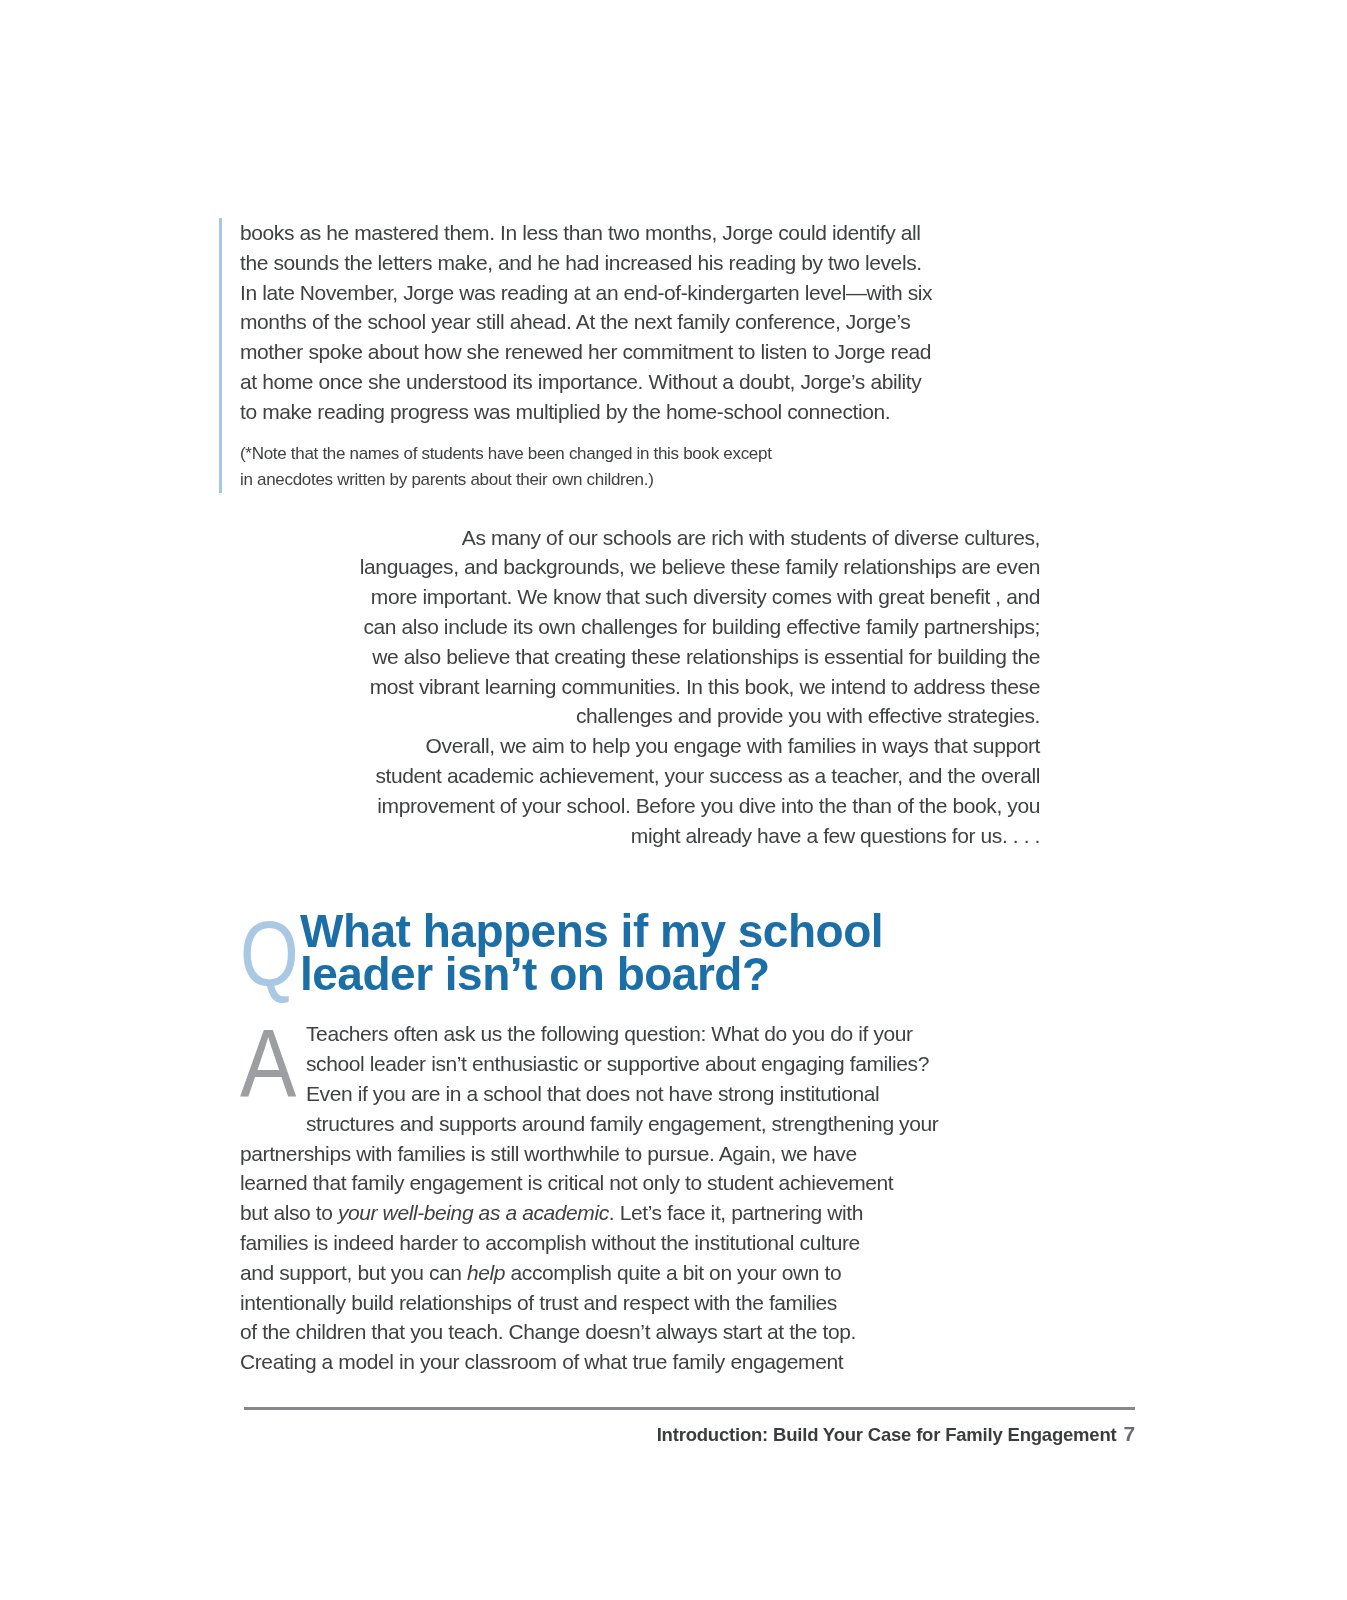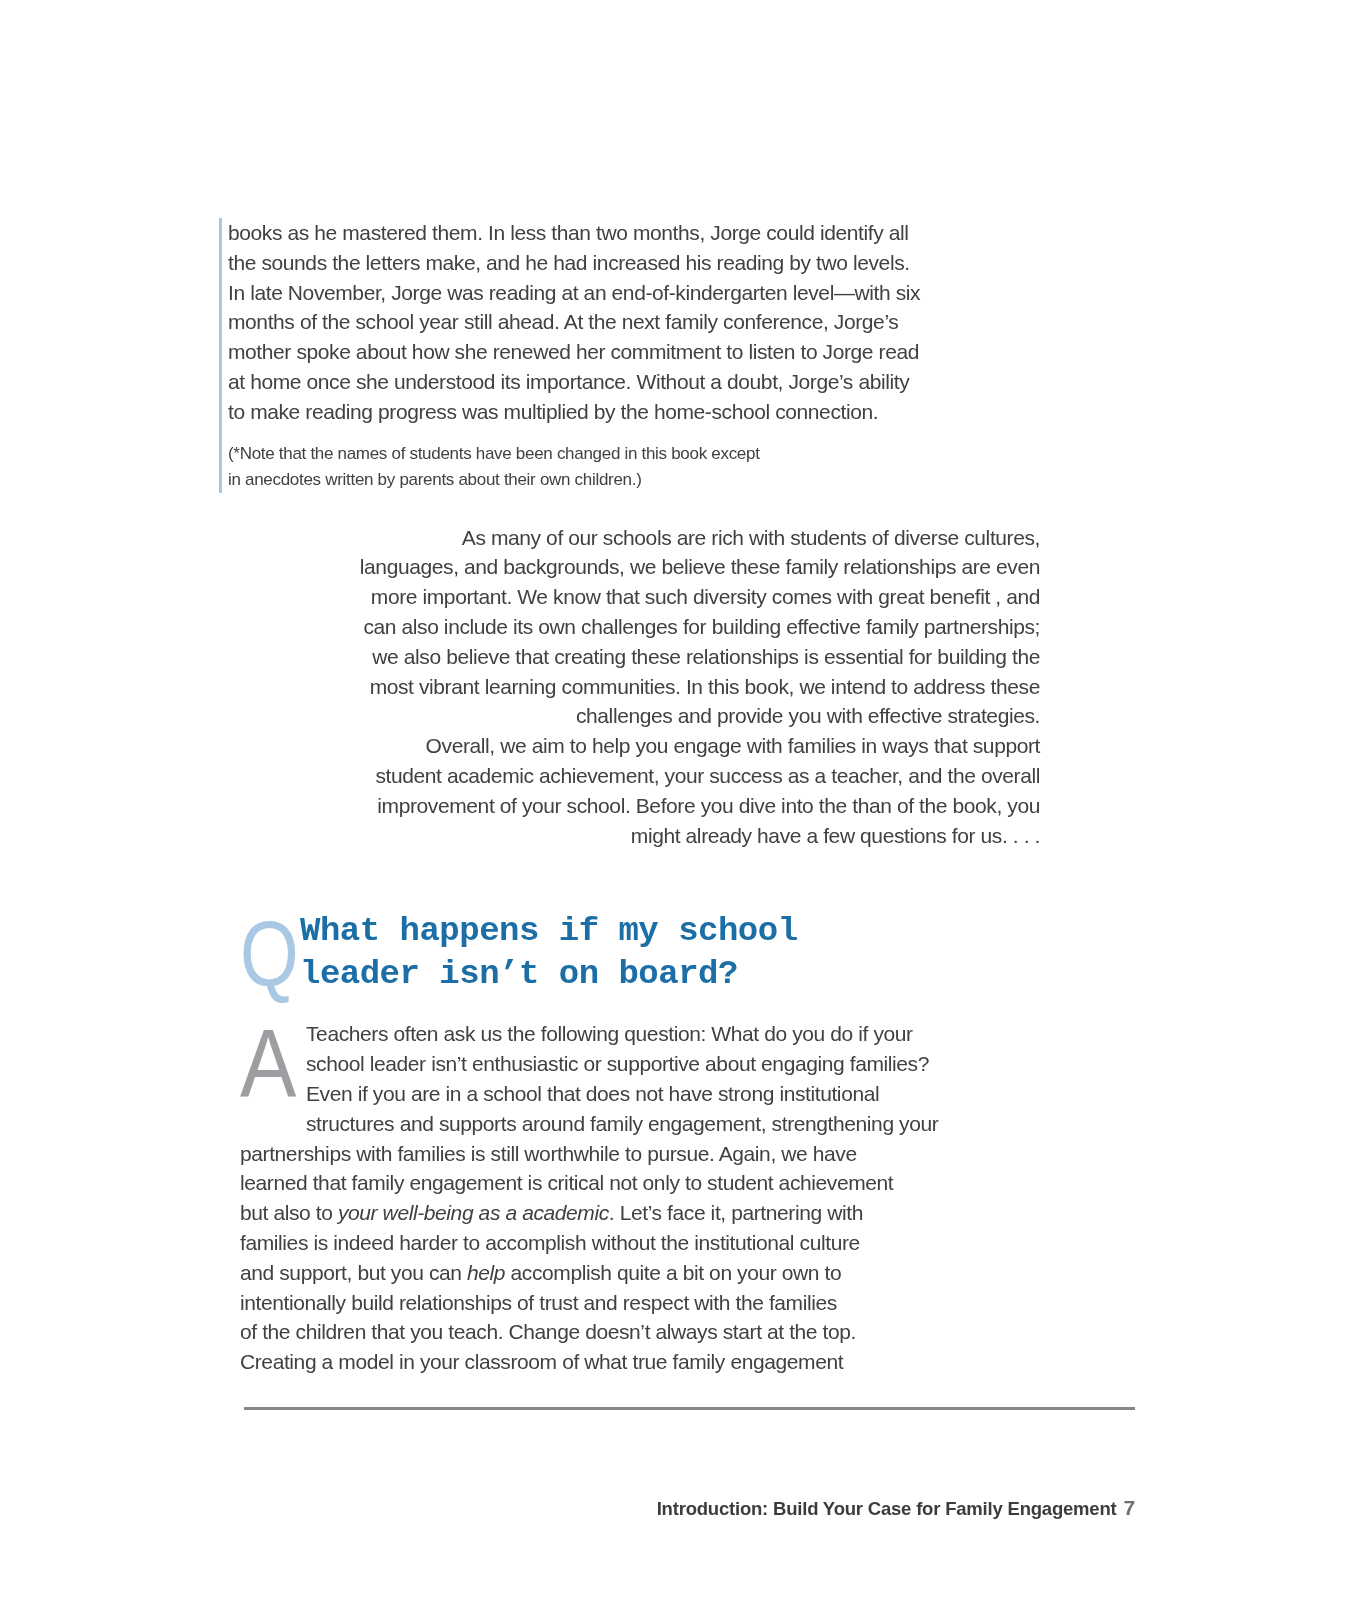--- a/index.html
+++ b/index.html
@@ -22,21 +22,21 @@
   .ml { white-space: pre-line; }
   .body-text {
     font-size: 21px;
     line-height: 29.8px;
     letter-spacing: -0.4px;
     color: #3f4142;
   }
   .quote-block {
     margin-left: -21px;
     border-left: 3px solid #a5c9e3;
-    padding-left: 6px;
+    padding-left: 18px;
   }
   .quote-note {
     margin-top: 14px;
     font-size: 17px;
     line-height: 26px;
     letter-spacing: -0.3px;
   }
   .para { text-indent: 38px; }
   .para-group { margin-top: 30px; text-align: right; }
   .qa-question-block {
@@ -49,23 +49,23 @@
     height: 86px;
     font-size: 92px;
     line-height: 86px;
     font-weight: 400;
     color: #a9c8e3;
     transform: scaleX(0.82);
     transform-origin: left top;
     margin-right: 14px;
   }
   .question-text {
-    font-family: Liberation Mono, monospace;
+    font-family: Liberation Sans, sans-serif;
     font-weight: bold;
-    font-size: 34px;
+    font-size: 46px;
     line-height: 43px;
     letter-spacing: -0.5px;
     color: #1c6fa6;
   }
   .qa-answer-block { margin-top: 23px; }
   .a-letter {
     float: left;
     width: 52px;
     height: 90px;
     font-size: 96px;
@@ -81,21 +81,21 @@
     position: absolute;
     left: 244px;
     top: 1407px;
     width: 891px;
     height: 3px;
     background: #86888b;
   }
   .footer {
     position: absolute;
     left: 244px;
-    top: 1496px;
+    top: 1422px;
     width: 891px;
     text-align: right;
     font-size: 18.5px;
     font-weight: bold;
     color: #3b3c3d;
     letter-spacing: -0.2px;
   }
   .page-number {
     font-size: 21px;
     color: #6d6e71;

